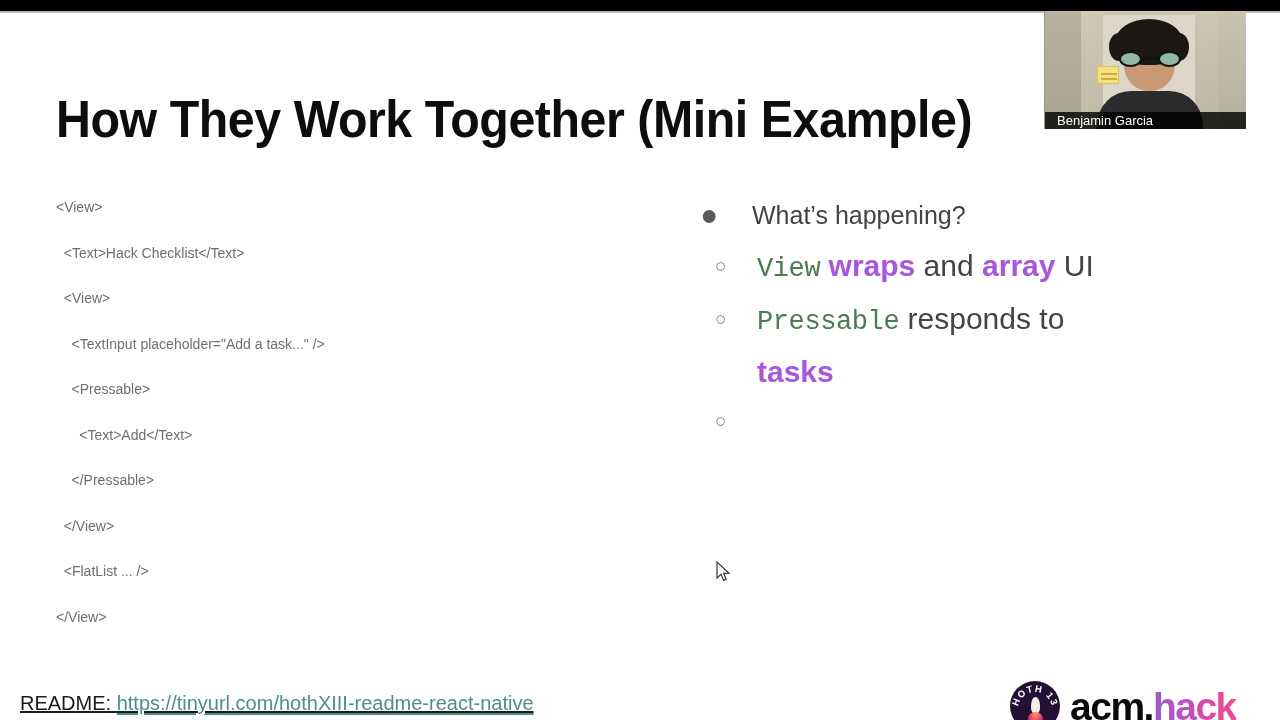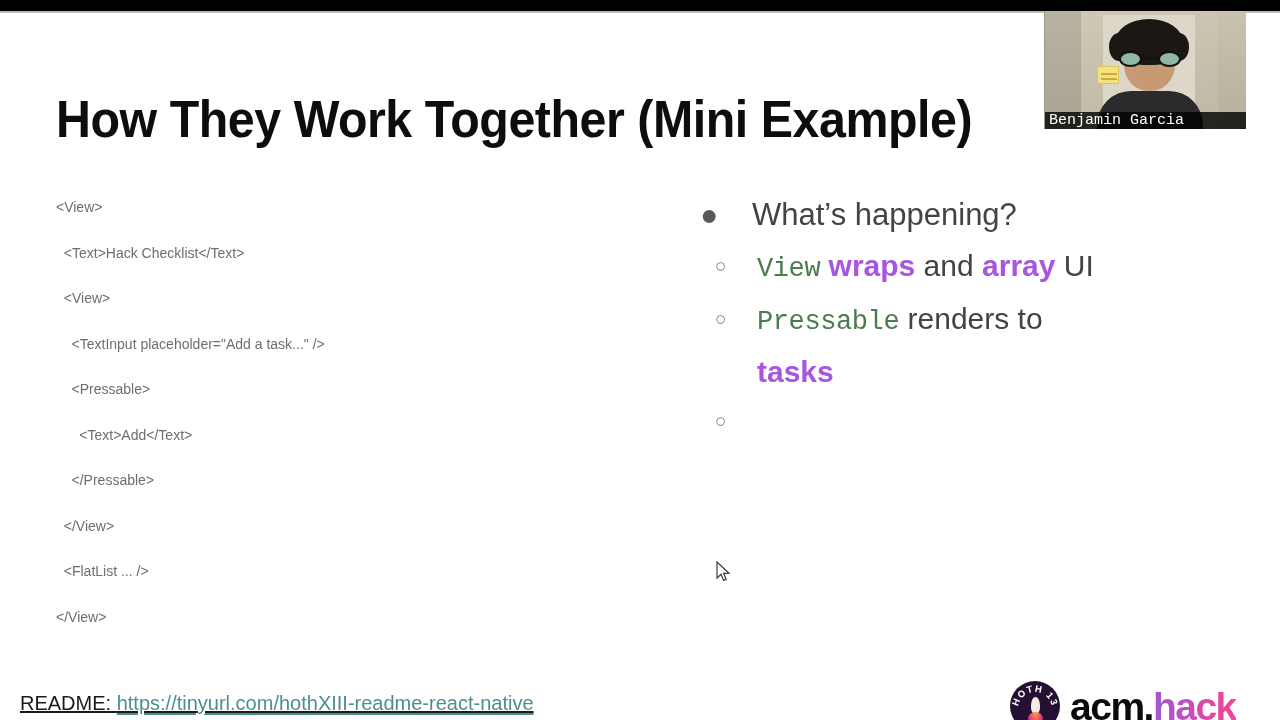--- a/index.html
+++ b/index.html
@@ -50,21 +50,21 @@
   
   .bullets { position:absolute; left:695px; top:178px; width:530px; }
 
   .b1 { position:relative; display:flex; align-items:flex-start; margin-bottom:2px; }
   .b1-marker {
     width:57px; flex:0 0 57px;
     font-size:30px; line-height:48px; color:#5a5a5a; text-align:left;
     padding-left:5px;
   }
   .b1-text {
-    font-size:31px; line-height:48px; color:#434343;
+    font-size:25px; line-height:48px; color:#434343;
     font-family:"Liberation Sans", sans-serif;
   }
 
   .b2 { position:relative; display:flex; align-items:flex-start; }
   .b2-marker {
     width:62px; flex:0 0 62px;
     font-size:19px; line-height:49px; color:#7d7d7d; text-align:left;
     padding-left:20px;
   }
   .b2-text {
@@ -162,22 +162,22 @@
   .wc-lens.l { left:0; } .wc-lens.r { right:0; }
   .wc-bridge { position:absolute; left:23px; top:6px; width:16px; height:2.5px; background:#15120f; }
   .wc-body { position:absolute; left:52px; top:80px; width:106px; height:42px;
     background:#2b2b2e; border-radius:34px 34px 0 0; }
   .wc-namebar {
     position:absolute; left:0; bottom:0; width:202px; height:17px;
     background:rgba(0,0,0,0.80);
     display:flex; align-items:center;
   }
   .wc-name {
-    color:#ffffff; font-size:15px; padding-left:4px;
-    font-family:Liberation Mono, monospace; white-space:nowrap;
+    color:#ffffff; font-size:13px; padding-left:4px;
+    font-family:Liberation Sans, sans-serif; white-space:nowrap;margin-left:8px;
   }
 
   
   .cursor { position:absolute; left:716px; top:561px; width:16px; height:22px; }
 </style>
 </head>
 <body>
 
 <div id="screen">
 
@@ -195,21 +195,21 @@
         <div class="b1-marker">●</div>
         <div class="b1-text">What’s happening?</div>
       </div>
       <div id="sub-bullets">
           <div class="b2">
             <div class="b2-marker">○</div>
             <div class="b2-text"><span class="mono-green">View</span><span> </span><span class="bold-purple">wraps</span><span> and </span><span class="bold-purple">array</span><span> UI</span></div>
           </div>
           <div class="b2">
             <div class="b2-marker">○</div>
-            <div class="b2-text"><span class="mono-green">Pressable</span><span> renders to </span><span class="bold-purple">tasks</span></div>
+            <div class="b2-text"><span class="mono-green">Pressable</span><span> responds to </span><span class="bold-purple">tasks</span></div>
           </div>
           <div class="b2">
             <div class="b2-marker">○</div>
           </div>
         </div>
     </div>
 
     <div class="readme">
       <span>README:</span>
       <span class="readme-link">https://tinyurl.com/hothXIII-readme-react-native</span>

